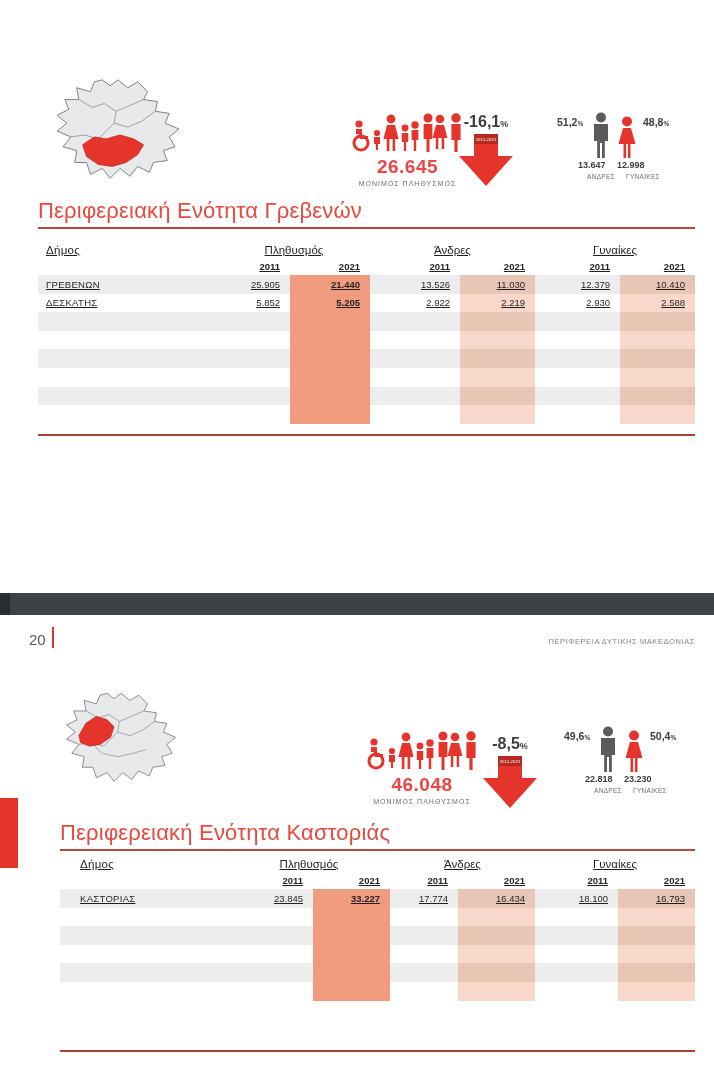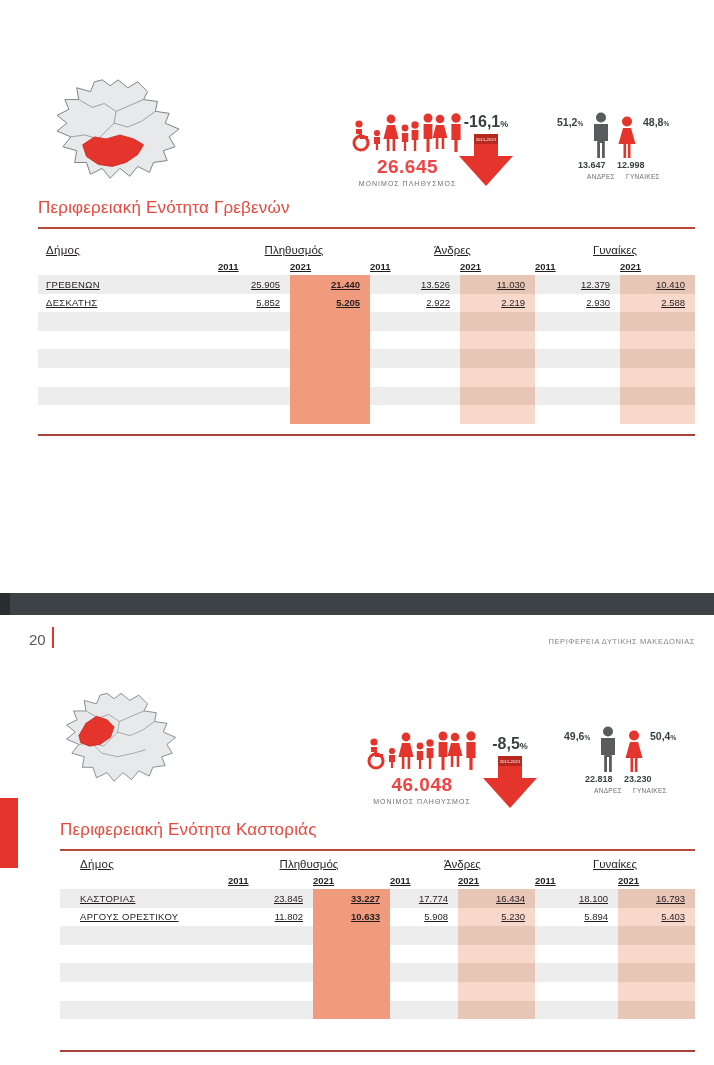--- a/index.html
+++ b/index.html
@@ -1,21 +1,21 @@
 <!DOCTYPE html>
 <html><head>
 <meta charset="utf-8">
 <style>
   html,body{margin:0;padding:0;background:#fff;}
   .canvas{position:relative;width:714px;height:1065px;background:#fff;overflow:hidden;
           font-family:"Liberation Sans",sans-serif;color:#231f20;}
   .abs{position:absolute;}
 
   
-  .sec-title{position:absolute;font-size:17px;color:#e64a3f;letter-spacing:.2px;font-weight:normal;margin:0;}
+  .sec-title{position:absolute;font-size:22px;color:#e64a3f;letter-spacing:.2px;font-weight:normal;margin:0;}
   .rule{position:absolute;height:2px;background:#b44a3e;}
 
   
   .popblock{position:absolute;text-align:center;}
   .popnum{font-size:19px;font-weight:bold;color:#ef4444;margin-top:2px;letter-spacing:.5px;}
   .poplabel{font-size:7px;color:#6d6e71;letter-spacing:1px;margin-top:2px;}
 
   
   .arrowblock{position:absolute;text-align:center;}
   .chg{font-size:16px;font-weight:bold;color:#3b3e40;white-space:nowrap;}
@@ -26,21 +26,21 @@
   .genderblock{position:absolute;width:148px;height:88px;}
   .gpct{position:absolute;top:8px;font-size:10.5px;font-weight:bold;color:#3b3e40;white-space:nowrap;}
   .gpct .pct{font-size:6.5px;}
   .gcount{position:absolute;top:52px;font-size:9px;font-weight:bold;color:#3b3e40;text-align:left;width:46px;}
   .glabel{position:absolute;top:65px;font-size:6.5px;color:#6d6e71;text-align:center;letter-spacing:.3px;}
 
   
   .tbl{position:absolute;border-collapse:collapse;table-layout:fixed;font-size:9.5px;color:#231f20;text-decoration:underline;}
   .tbl th{font-weight:normal;font-size:11.5px;text-align:left;vertical-align:bottom;padding:0 0 5px 0;}
   .tbl th.grp{text-align:center;}
-  .tbl tr.yr th{font-weight:bold;font-size:9.5px;text-align:left;padding:0 10px 3px 0;}
+  .tbl tr.yr th{font-weight:bold;font-size:9.5px;text-align:right;padding:0 10px 3px 0;}
   .tbl tbody td{height:18.6px;text-align:right;padding:0 10px 0 0;}
   .tbl td.cn,.tbl th.cn{text-align:left;padding-left:8px;letter-spacing:.3px;}
   .t2 td.cn,.t2 th.cn{padding-left:20px;}
   .tbl tbody tr:nth-child(odd){background:#ededed;}
   .tbl td.p21{background:#f19b7e;font-weight:bold;}
   .tbl tbody tr:nth-child(odd) td.l21{background:#e8c6b6;}
   .tbl tbody tr:nth-child(even) td.l21{background:#f7d8cb;}
 
   
   .pagebar{position:absolute;left:0;top:593px;width:714px;height:22px;background:#3c4245;}
@@ -327,29 +327,20 @@
       <tr>
           <td class="cn">ΚΑΣΤΟΡΙΑΣ</td>
           <td>23.845</td>
           <td class="p21">33.227</td>
           <td>17.774</td>
           <td class="l21">16.434</td>
           <td>18.100</td>
           <td class="l21">16.793</td>
         </tr>
       <tr>
-          <td class="cn">ΑΡΓΟΥΣ ΟΡΕΣΤΙΚΟΥ</td>
-          <td>11.802</td>
-          <td class="p21">10.633</td>
-          <td>5.908</td>
-          <td class="l21">5.230</td>
-          <td>5.894</td>
-          <td class="l21">5.403</td>
-        </tr>
-      <tr>
           <td class="cn"></td>
           <td></td>
           <td class="p21"></td>
           <td></td>
           <td class="l21"></td>
           <td></td>
           <td class="l21"></td>
         </tr>
       <tr>
           <td class="cn"></td>

